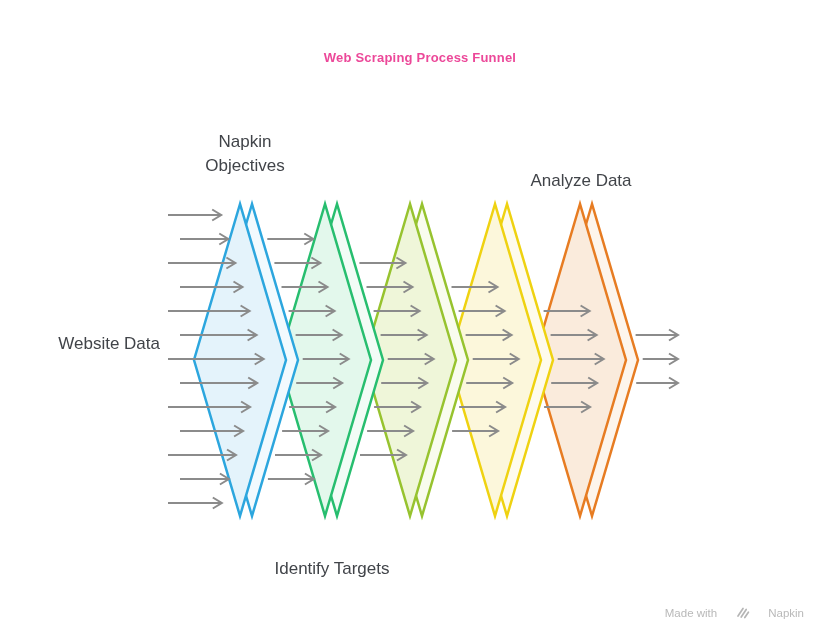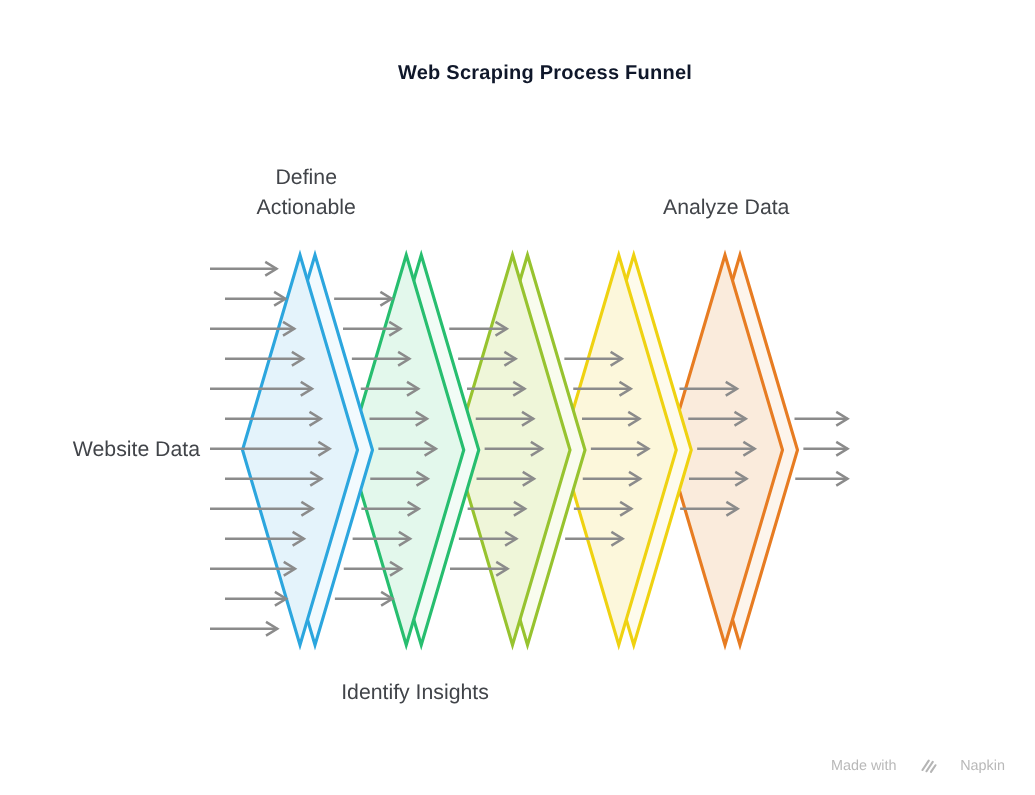--- a/index.html
+++ b/index.html
@@ -7,45 +7,45 @@
     position: relative;
     width: 828px;
     height: 636px;
     background: #ffffff;
     font-family: "Liberation Sans", sans-serif;
     overflow: hidden;
   }
   .diagram-svg { position: absolute; left: 0; top: 0; }
   .title {
     position: absolute;
-    left: 436px;
+    left: 420px;
     top: 50px;
     transform: translateX(-50%);
-    font-size: 16px;
+    font-size: 13px;
     font-weight: bold;
-    color: #0f172a;
+    color: #ec4899;
     white-space: nowrap;
     letter-spacing: 0.2px;
   }
   .stage-label {
     position: absolute;
     transform: translateX(-50%);
     text-align: center;
     font-size: 17px;
     line-height: 24px;
     color: #414449;
   }
-  .nowrap { white-space: nowrap; }
+  .nowrap { white-space: nowrap; margin-top: 15px; }
   .side-label {
     position: absolute;
     font-size: 17px;
     line-height: 25px;
     color: #414449;
   }
-  .input-label { left: 160px; top: 347px; transform: translateX(-100%); white-space: nowrap; }
+  .input-label { left: 160px; top: 331px; transform: translateX(-100%); white-space: nowrap; }
   .output-label { left: 697px; top: 336px; }
   .watermark {
     position: absolute;
     right: 24px;
     bottom: 17px;
     display: flex;
     align-items: center;
     gap: 18px;
     font-size: 11.5px;
     color: #b9b9b9;
@@ -118,22 +118,22 @@
       <line x1="557.7" y1="359" x2="603.7" y2="359" stroke="#8B8B8B" stroke-width="2" marker-end="url(#ah)"></line>
       <line x1="551.2" y1="383" x2="597.2" y2="383" stroke="#8B8B8B" stroke-width="2" marker-end="url(#ah)"></line>
       <line x1="544.1" y1="407" x2="590.1" y2="407" stroke="#8B8B8B" stroke-width="2" marker-end="url(#ah)"></line>
       <line x1="635.6" y1="335" x2="678.0" y2="335" stroke="#8B8B8B" stroke-width="2" marker-end="url(#ah)"></line>
       <line x1="642.7" y1="359" x2="678.0" y2="359" stroke="#8B8B8B" stroke-width="2" marker-end="url(#ah)"></line>
       <line x1="636.2" y1="383" x2="678.0" y2="383" stroke="#8B8B8B" stroke-width="2" marker-end="url(#ah)"></line>
     </svg>
 
   <div class="title">Web Scraping Process Funnel</div>
 
-  <div class="stage-label" style="left:245px; top:130px; width:132px;">Define Actionable</div>
-  <div class="stage-label nowrap" style="left:332px; top:542px;">Identify Insights</div>
+  <div class="stage-label" style="left:245px; top:130px; width:132px;">Napkin Objectives</div>
+  <div class="stage-label nowrap" style="left:332px; top:542px;">Identify Targets</div>
   <div class="stage-label nowrap" style="left:581px; top:154px;">Analyze Data</div>
 
   <div class="side-label input-label">Website Data</div>
 
   <div class="watermark">
     <span>Made with</span>
     <svg width="15" height="13" viewBox="0 0 15 13">
       <path d="M3,10 L8,2.5" stroke="#b5b5b5" stroke-width="1.7" fill="none" stroke-linecap="round"></path>
       <path d="M6.2,11 L11.2,3.5" stroke="#b5b5b5" stroke-width="1.7" fill="none" stroke-linecap="round"></path>
       <path d="M9.8,11.5 L13.4,6.2" stroke="#b5b5b5" stroke-width="1.7" fill="none" stroke-linecap="round"></path>

